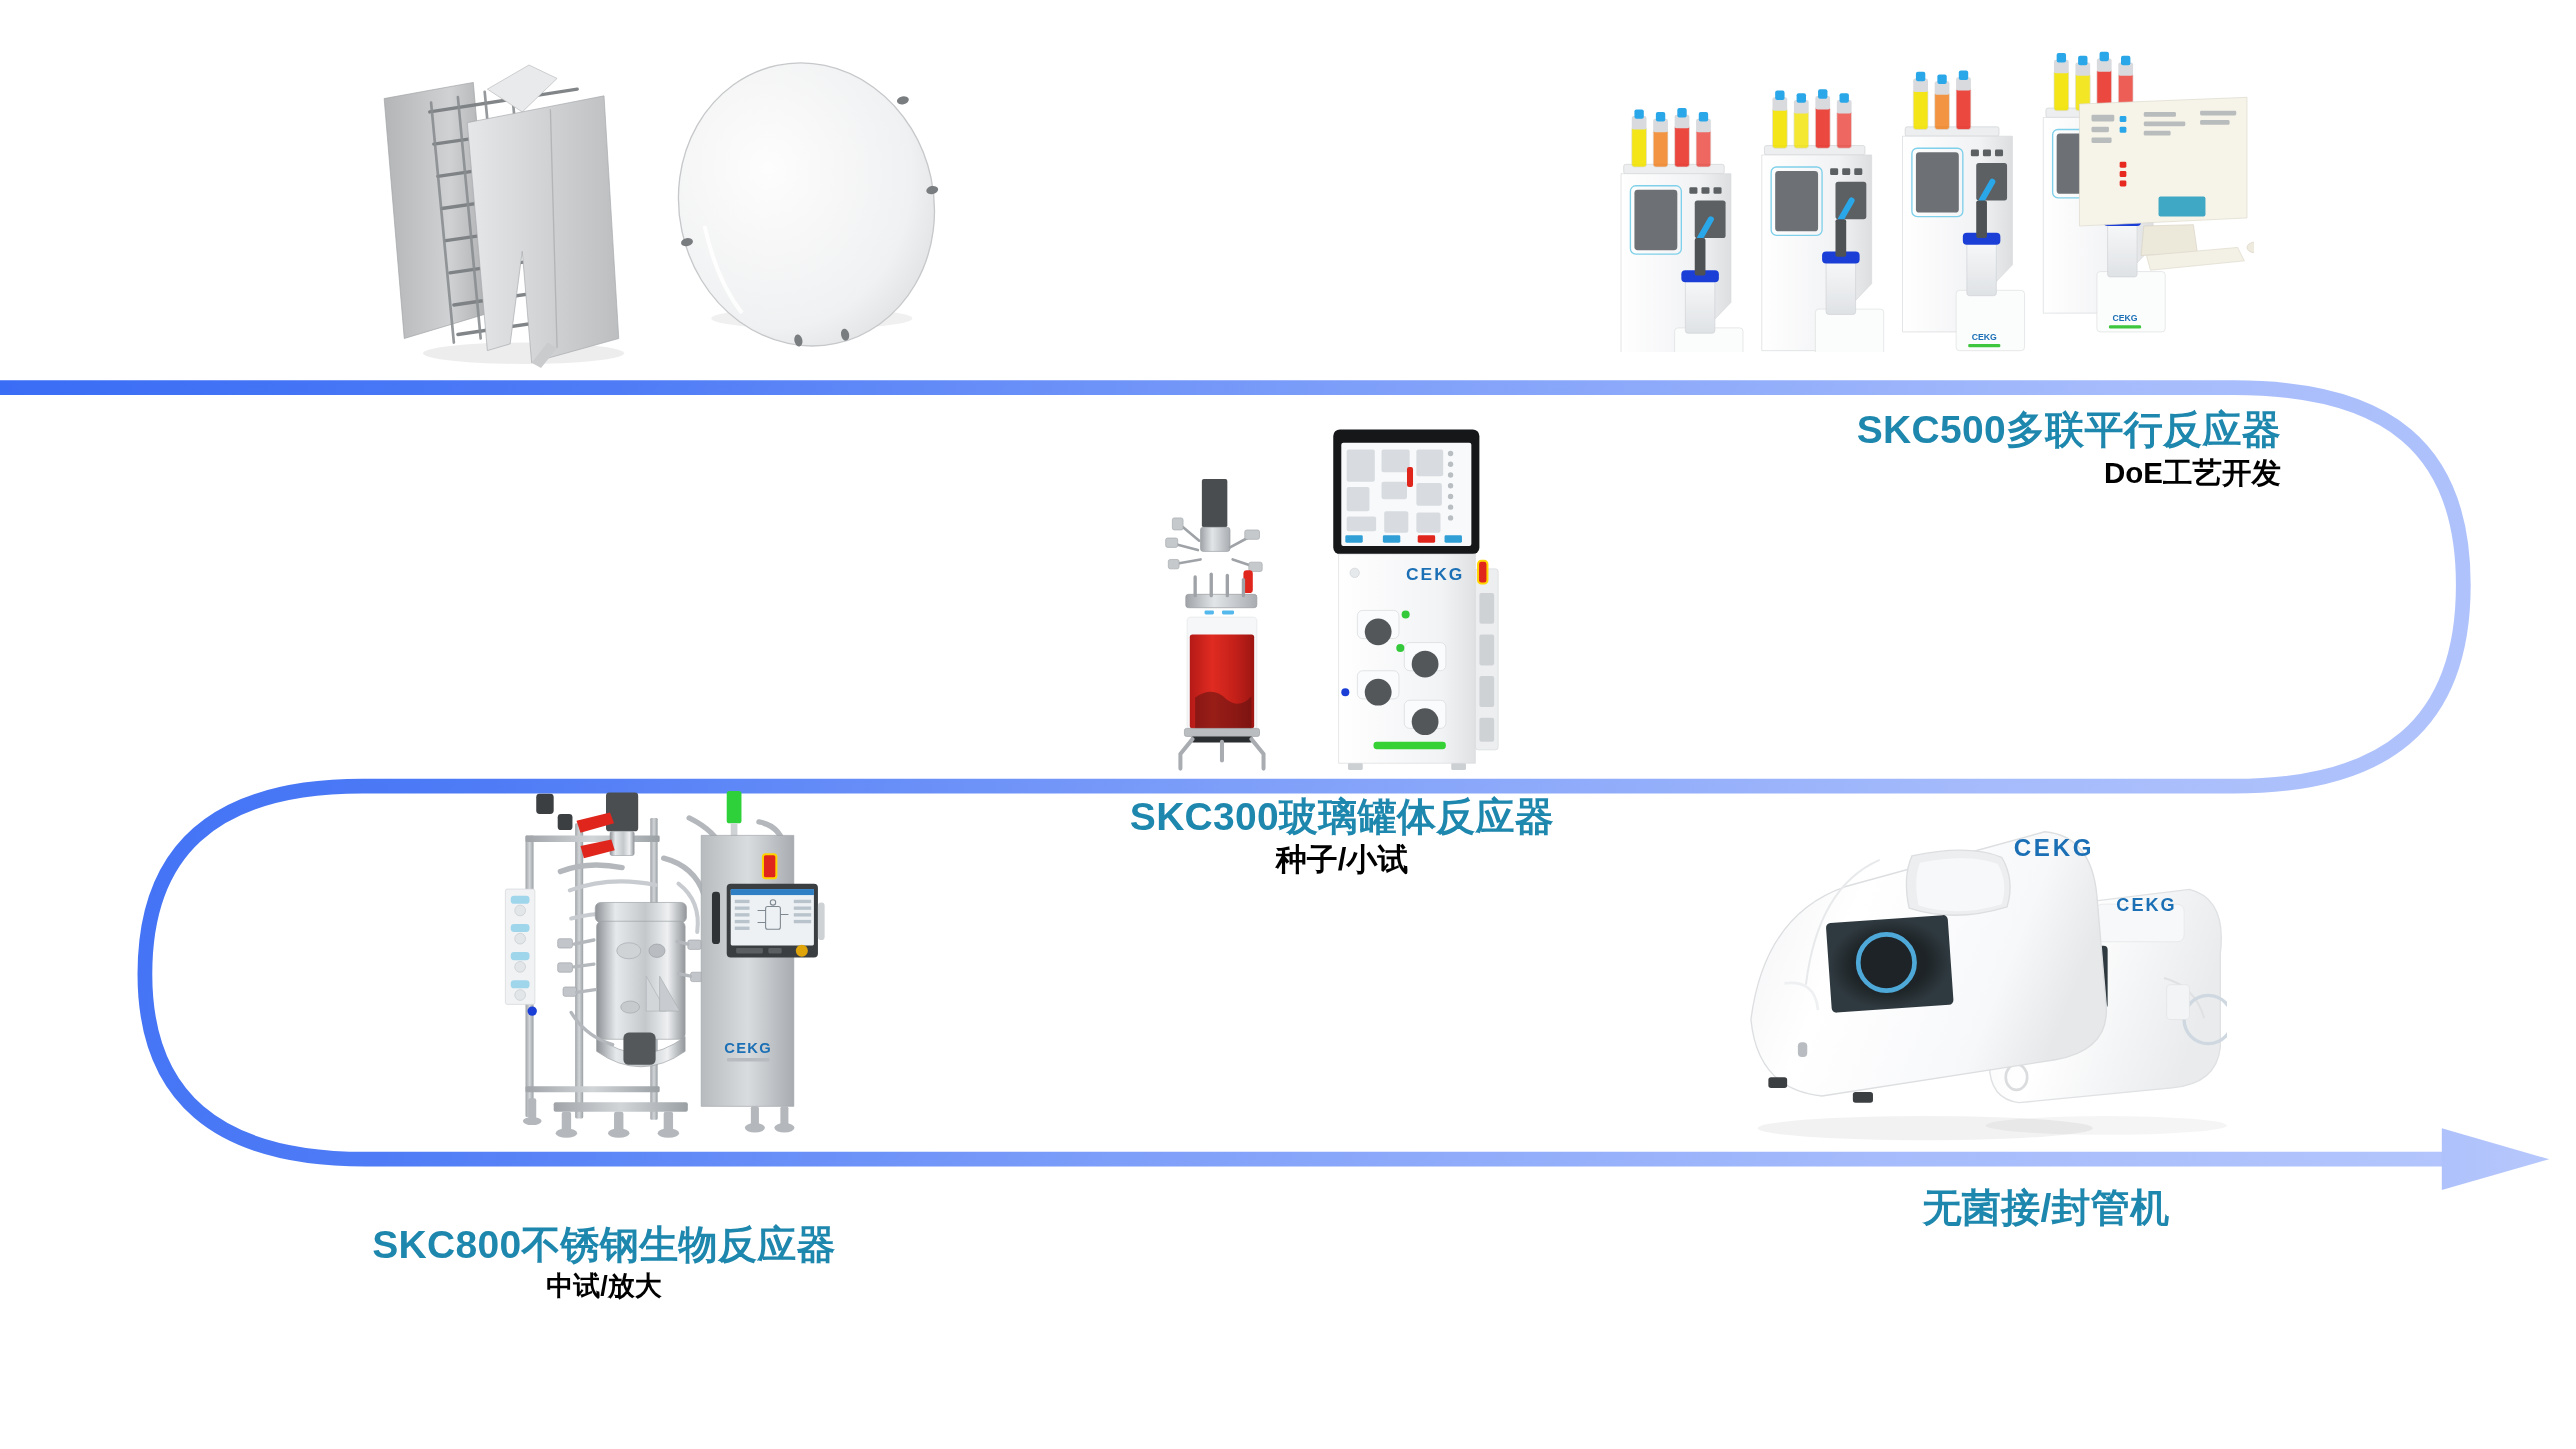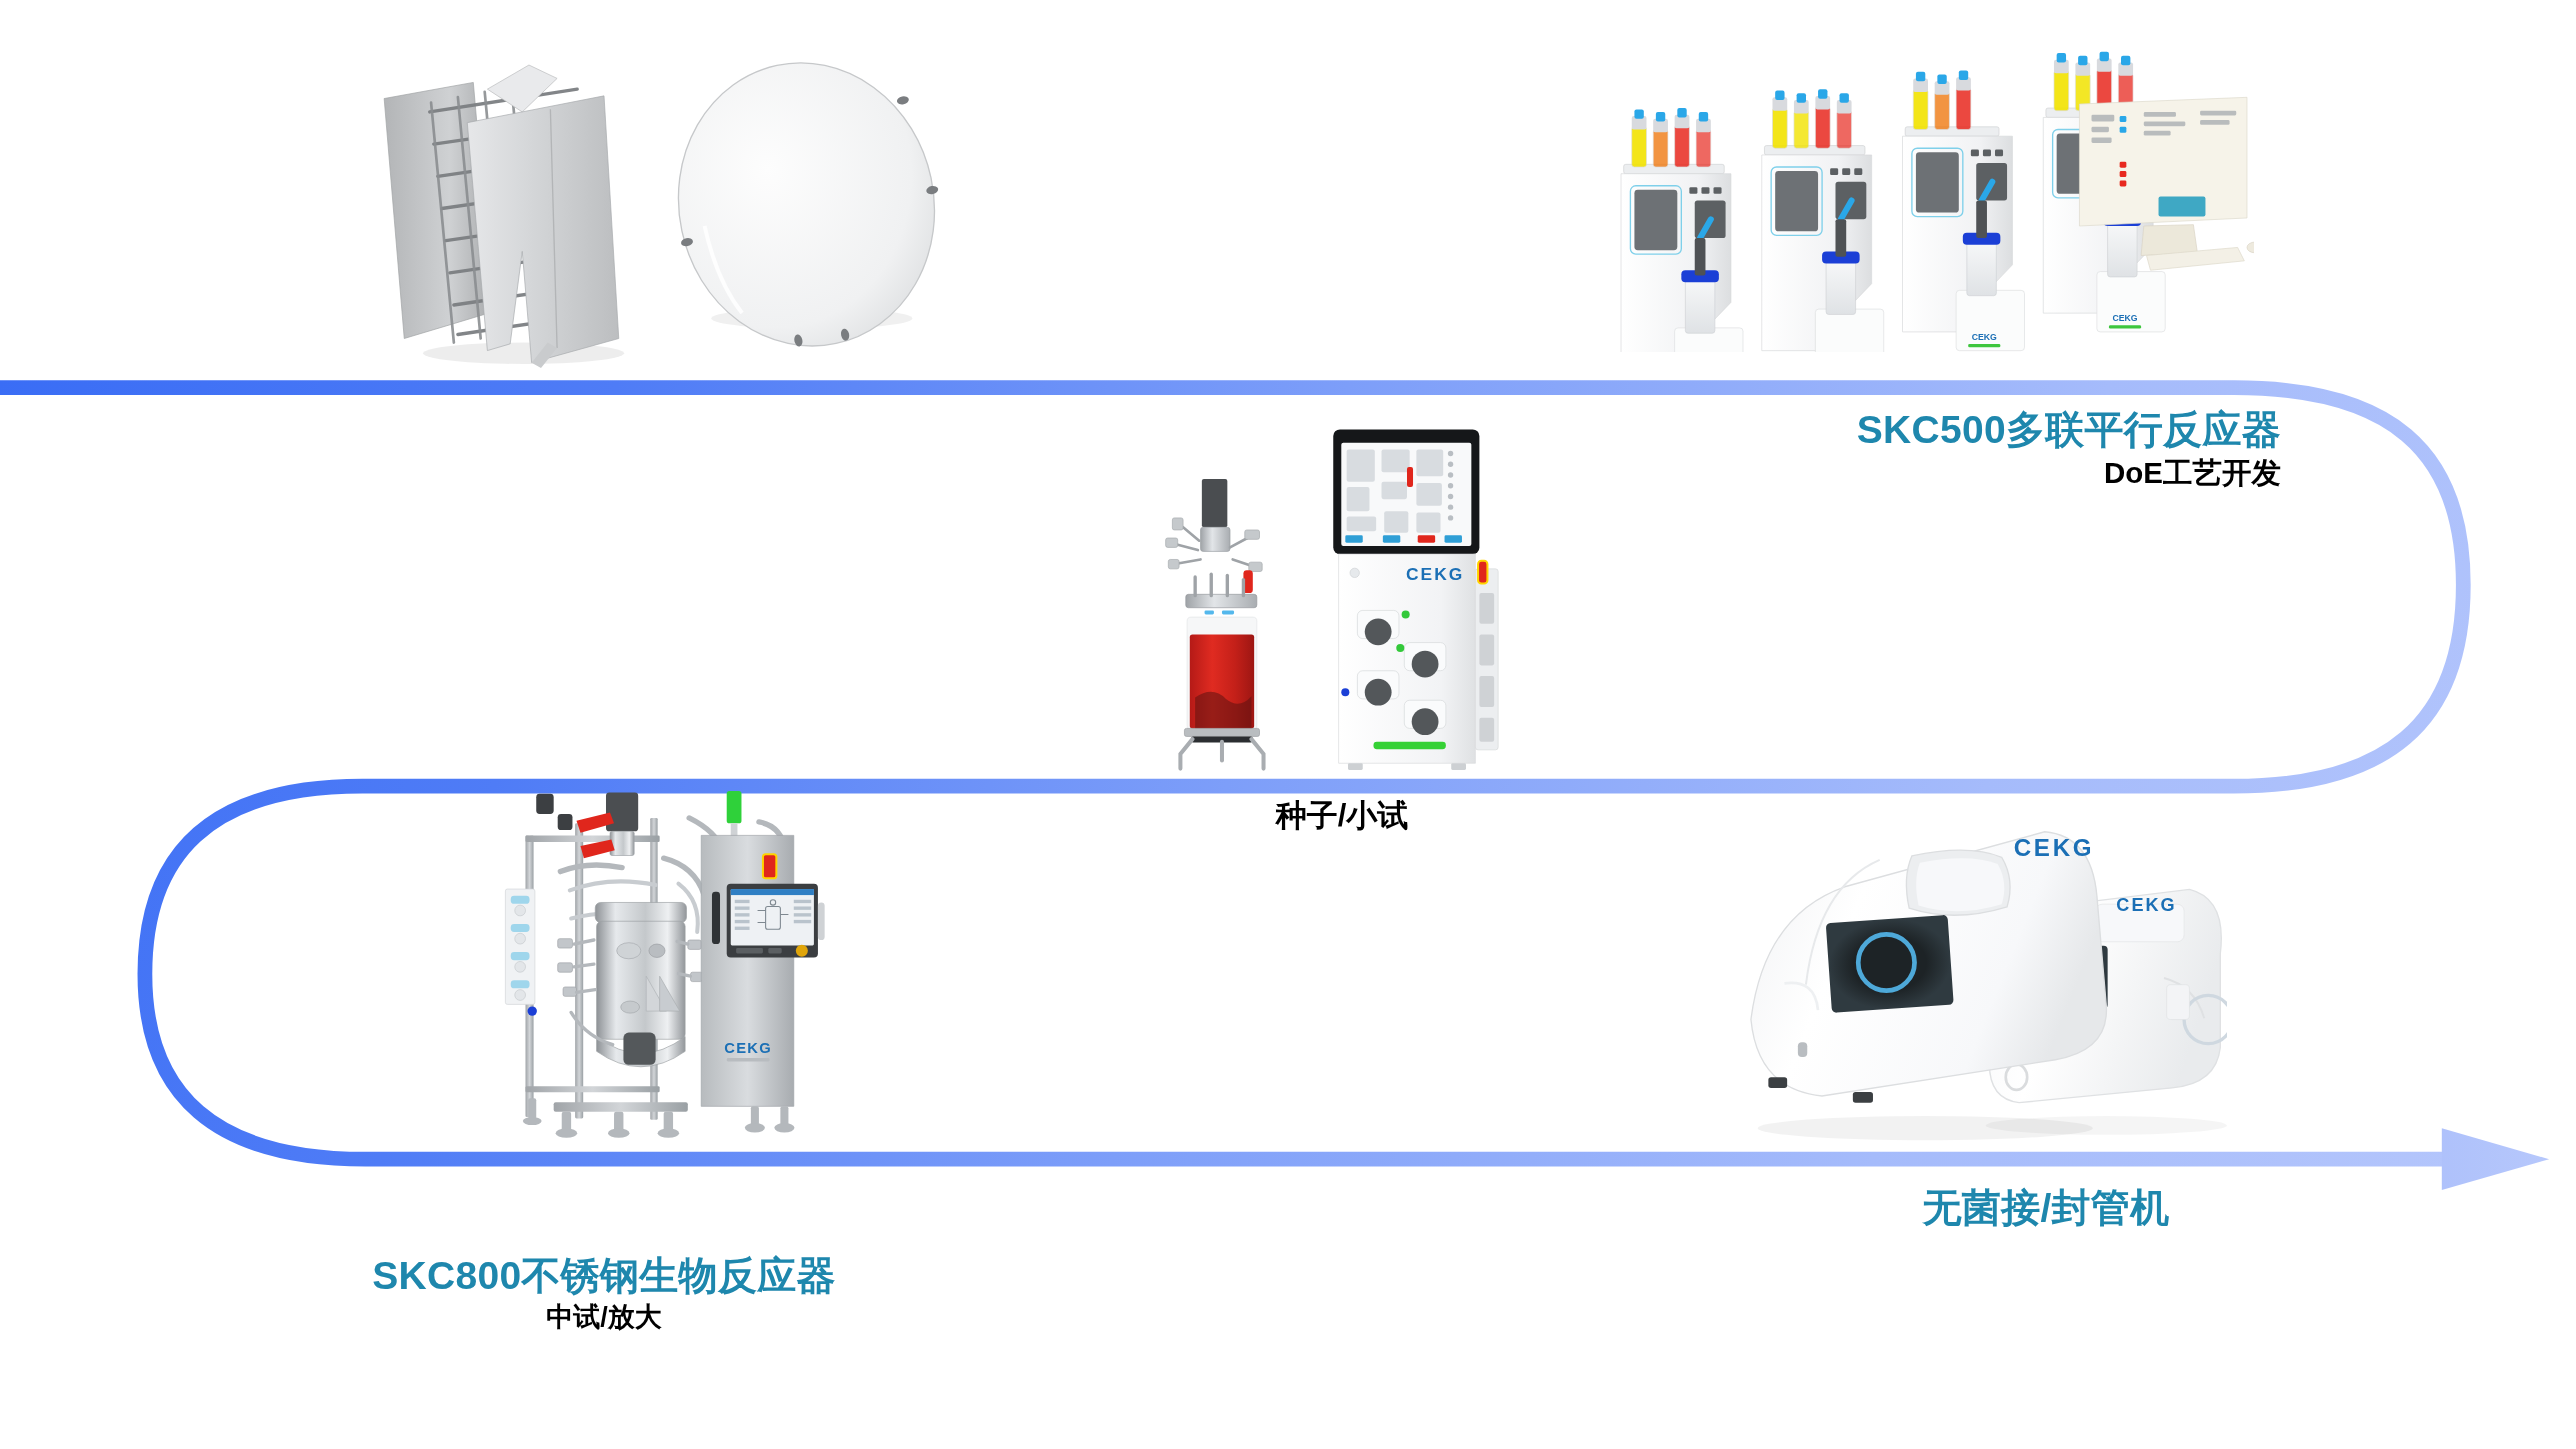--- a/index.html
+++ b/index.html
@@ -32,21 +32,21 @@
   #cap-sheet .subtitle{ font-size:29.5px; }
 
   #cap-skc500        { left:1543px; top:408px;  width:738px;text-align:right; }
   #cap-skc500 .title { font-size:39px; }
   #cap-skc500 .subtitle{ font-size:29.5px; }
 
   #cap-skc300        { left:973px; top:795px; width:738px; }
   #cap-skc300 .title { font-size:39px; }
   #cap-skc300 .subtitle{ font-size:31px; }
 
-  #cap-skc800        { left:235px;  top:1254px; width:738px; }
+  #cap-skc800        { left:235px;  top:1223px; width:738px; }
   #cap-skc800 .title { font-size:39px; }
   #cap-skc800 .subtitle{ font-size:27px; }
 
   #cap-sealer        { left:1677px; top:1186px; width:738px; }
   #cap-sealer .title { font-size:39px; }
 
   
   .photo { position:absolute; }
   .photo svg { display:block; width:100%; height:100%; }
 
@@ -675,20 +675,21 @@
     </svg>
   </div>
 
 
   <div class="caption" id="cap-skc500">
     <div class="title">SKC500多联平行反应器</div>
     <div class="subtitle">DoE工艺开发</div>
   </div>
 
   <div class="caption" id="cap-skc300">
+    <div class="title">SKC300玻璃罐体反应器</div>
     <div class="subtitle">种子/小试</div>
   </div>
 
   <div class="caption" id="cap-skc800">
     <div class="title">SKC800不锈钢生物反应器</div>
     <div class="subtitle">中试/放大</div>
   </div>
 
   <div class="caption" id="cap-sealer">
     <div class="title">无菌接/封管机</div>

